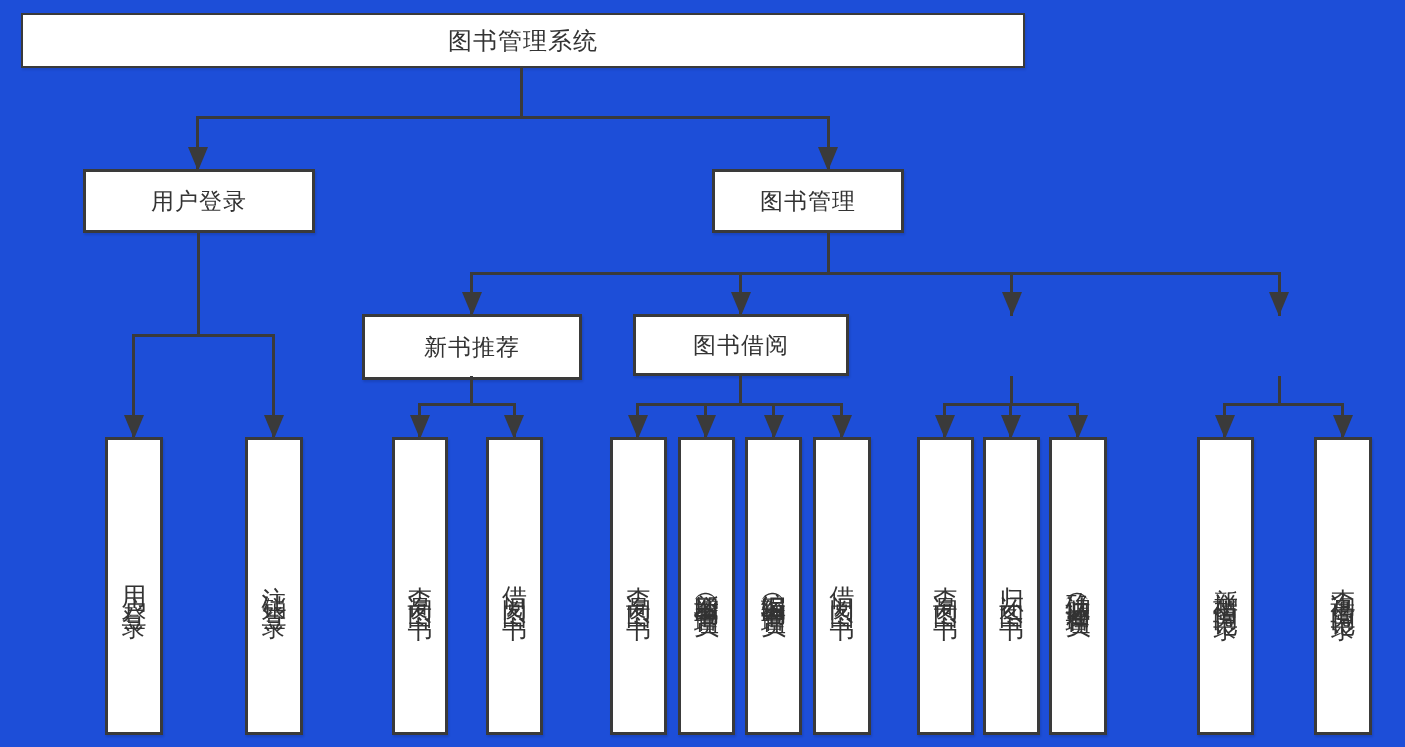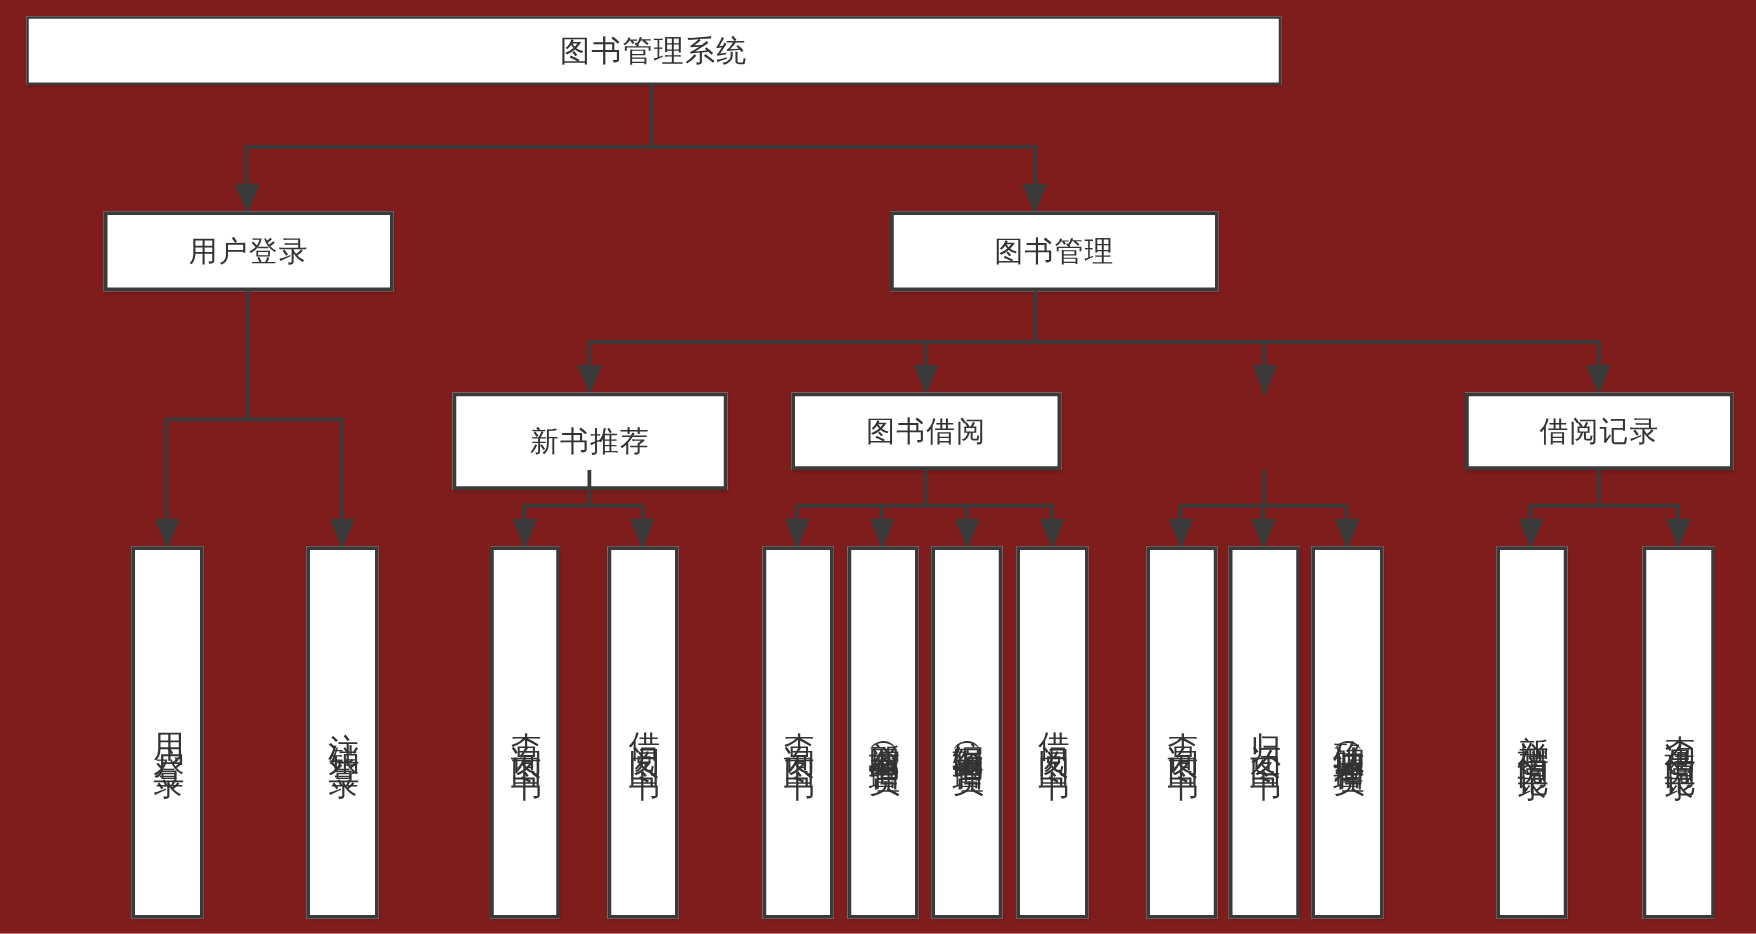--- a/index.html
+++ b/index.html
@@ -1,19 +1,19 @@
 <!DOCTYPE html>
 <html><head>
 <meta charset="utf-8">
 <style>
   html,body{margin:0;padding:0;background:#ffffff;}
   .canvas{
     position:relative;
     width:1405px;height:747px;
-    background:#7f1d1d;
+    background:#1d4ed8;
     font-family:"Liberation Sans","DejaVu Sans",sans-serif;
     overflow:hidden;
   }
   
   .hbox{
     position:absolute;
     box-sizing:border-box;
     border:3px solid #3a3a3a;
     background:#ffffff;
     display:flex;align-items:center;justify-content:center;
@@ -76,21 +76,21 @@
   <div class="vline" style="left:520px;top:68px;height:51px;"></div>
   <div class="hline" style="left:197px;top:116px;width:633px;"></div>
   <div class="vline" style="left:196px;top:116px;height:54px;"></div>
   <div class="arrow" style="left:188px;top:147px;"></div>
   <div class="vline" style="left:827px;top:116px;height:54px;"></div>
   <div class="arrow" style="left:818px;top:147px;"></div>
 
   <div class="hbox" style="left:83px;top:169px;width:232px;height:64px;">
     <span>用户登录</span>
   </div>
-  <div class="hbox" style="left:712px;top:169px;width:263px;height:64px;">
+  <div class="hbox" style="left:712px;top:169px;width:192px;height:64px;">
     <span>图书管理</span>
   </div>
 
   <div class="vline" style="left:197px;top:233px;height:104px;"></div>
   <div class="hline" style="left:132px;top:334px;width:143px;"></div>
   <div class="vline" style="left:132px;top:334px;height:105px;"></div>
   <div class="arrow" style="left:124px;top:415px;"></div>
   <div class="vline" style="left:272px;top:334px;height:105px;"></div>
   <div class="arrow" style="left:264px;top:415px;"></div>
 
@@ -98,28 +98,25 @@
   <div class="hline" style="left:470px;top:272px;width:811px;"></div>
   <div class="vline" style="left:470px;top:272px;height:44px;"></div>
   <div class="arrow" style="left:462px;top:292px;"></div>
   <div class="vline" style="left:739px;top:272px;height:44px;"></div>
   <div class="arrow" style="left:731px;top:292px;"></div>
   <div class="vline" style="left:1010px;top:272px;height:44px;"></div>
   <div class="arrow" style="left:1002px;top:292px;"></div>
   <div class="vline" style="left:1278px;top:272px;height:44px;"></div>
   <div class="arrow" style="left:1269px;top:292px;"></div>
 
-  <div class="hbox" style="left:362px;top:314px;width:220px;height:78px;">
+  <div class="hbox" style="left:362px;top:314px;width:220px;height:66px;">
     <span>新书推荐</span>
   </div>
   <div class="hbox" style="left:633px;top:314px;width:216px;height:62px;">
     <span>图书借阅</span>
-  </div>
-  <div class="hbox" style="left:1172px;top:314px;width:215px;height:62px;">
-    <span>借阅记录</span>
   </div>
 
   <div class="vline" style="left:470px;top:376px;height:30px;"></div>
   <div class="hline" style="left:418px;top:403px;width:98px;"></div>
   <div class="vline" style="left:418px;top:403px;height:36px;"></div>
   <div class="arrow" style="left:410px;top:415px;"></div>
   <div class="vline" style="left:513px;top:403px;height:36px;"></div>
   <div class="arrow" style="left:504px;top:415px;"></div>
 
   <div class="vline" style="left:739px;top:376px;height:30px;"></div>

